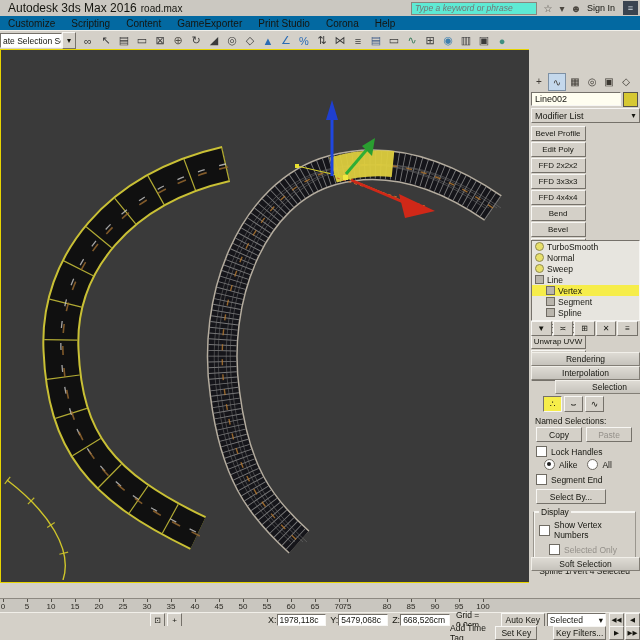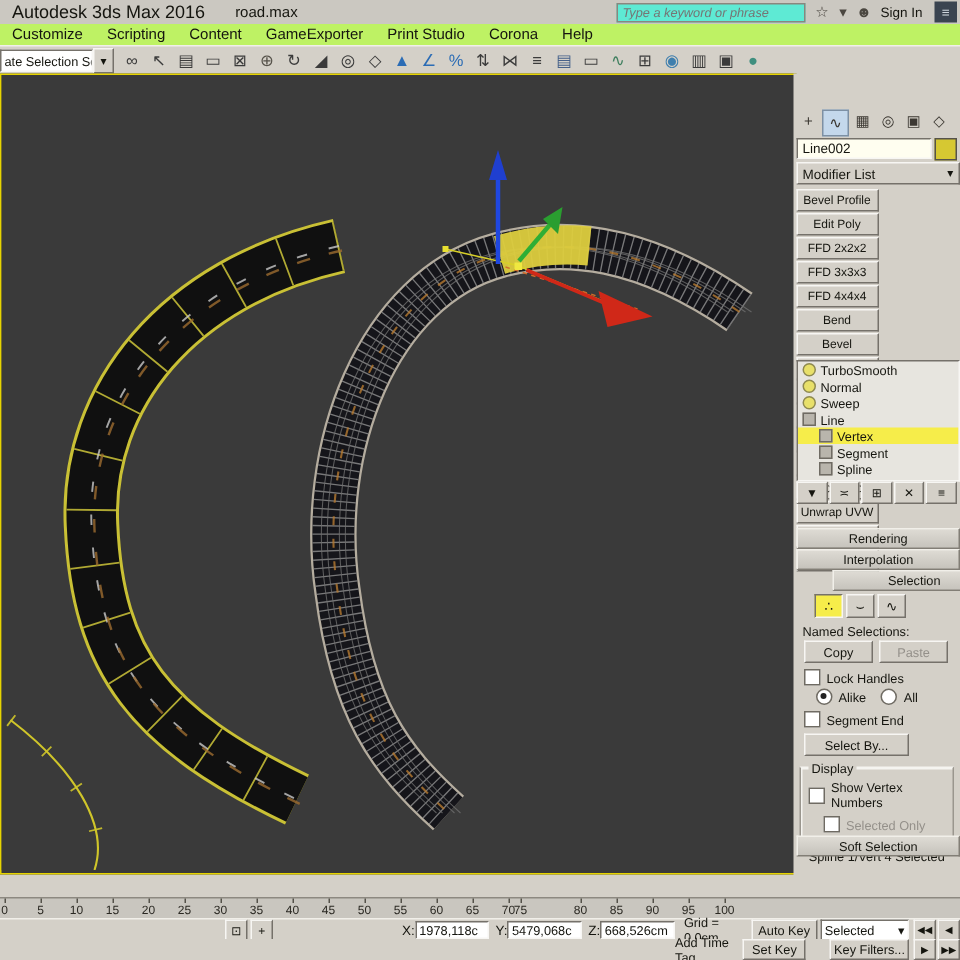--- a/index.html
+++ b/index.html
@@ -8,32 +8,32 @@
        font-family:"Liberation Sans", sans-serif;font-size:10px;}
   .abs{position:absolute;}
   .raised{background:#d4d0c8;border:1px solid;border-color:#f7f6f3 #75716a #75716a #f7f6f3;}
   .sunken{background:#fff;border:1px solid;border-color:#75716a #f7f6f3 #f7f6f3 #75716a;}
   .bar3d{background:linear-gradient(#dedbd4,#c6c3bc);border:1px solid;border-color:#f1efe9 #827e76 #827e76 #f1efe9;}
 
   
   #titlebar{top:0;left:0;width:640px;height:16px;background:#cbc8c1;border-bottom:1px solid #a29e96;
             display:flex;align-items:center;gap:4px;}
   #app-title{margin-left:8px;font-size:12px;}
-  #file-name{margin-left:16px;font-size:10px;}
+  #file-name{font-size:10px;}
   #titlebar .spacer{flex:1;}
   #search-input{width:118px;height:11px;font-size:8.5px;font-style:italic;color:#7a766e;
                 background:#5eead4;border:1px solid #8a867e;padding:0 3px;font-family:"Liberation Sans",sans-serif;}
   .t-icon{width:14px;height:13px;display:flex;align-items:center;justify-content:center;
           font-size:10px;color:#4b4740;}
   #sign-in{font-size:9px;margin-right:4px;}
   #app-menu-box{width:15px;height:14px;background:#3a4450;color:#cfd6dd;display:flex;
                 align-items:center;justify-content:center;font-size:9px;margin-right:2px;}
 
   
-  #menubar{top:16px;left:0;width:640px;height:14px;background:#bef264;display:flex;align-items:center;}
+  #menubar{top:16px;left:0;width:640px;height:14px;background:#0369a1;display:flex;align-items:center;}
   .menu-item{padding:0 8px;font-size:10px;height:14px;display:flex;align-items:center;}
 
   
   #toolbar{top:30px;left:0;width:640px;height:19px;background:#d4d0c8;
            border-top:1px solid #f1efe9;border-bottom:1px solid #8d8981;
            display:flex;align-items:center;}
   #selset-combo{width:58px;height:13px;margin-left:0;font-size:8.5px;display:flex;align-items:center;
                 padding-left:2px;overflow:hidden;white-space:nowrap;}
   #selset-arrow{width:12px;height:15px;font-size:8px;display:flex;align-items:center;justify-content:center;}
   .tb-btn{width:17px;height:17px;display:flex;align-items:center;justify-content:center;

